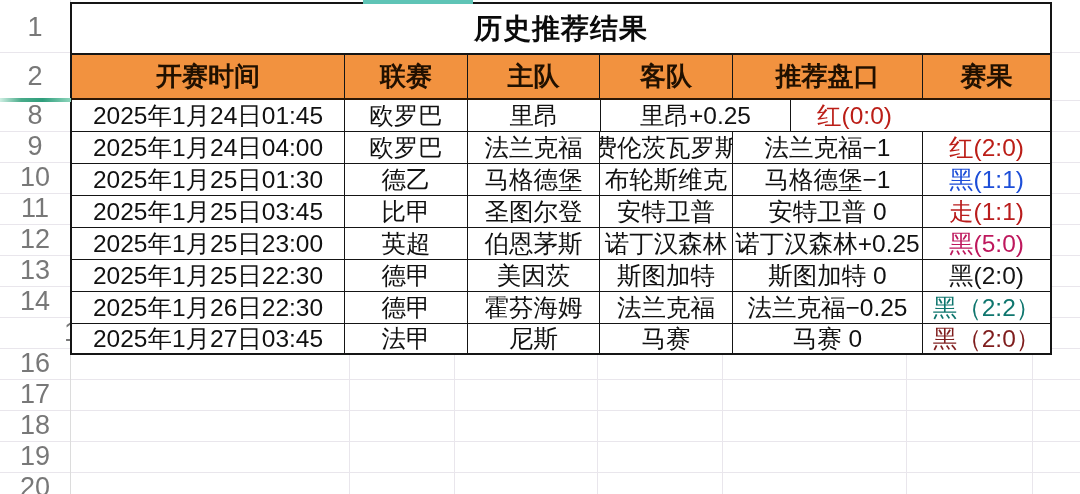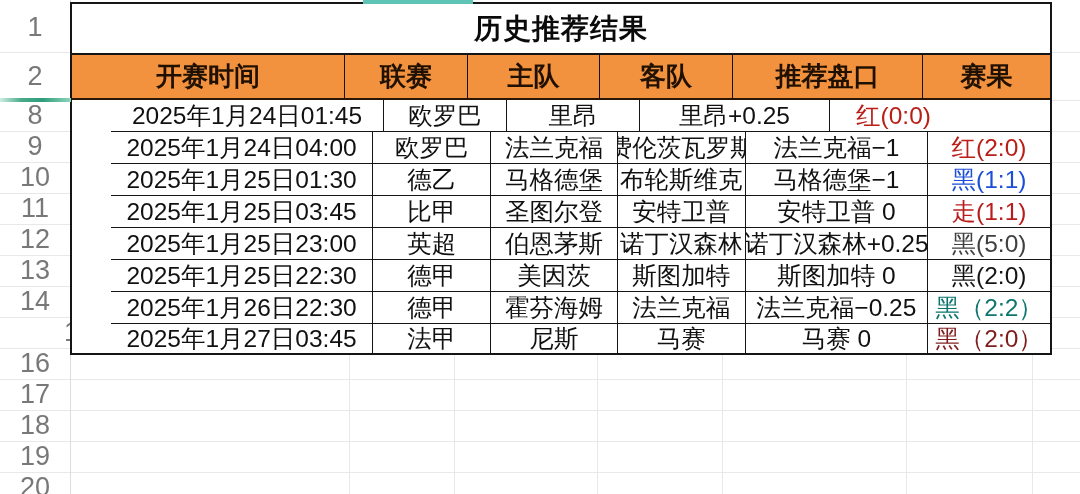--- a/index.html
+++ b/index.html
@@ -16,21 +16,21 @@
       font-size:27px;color:var(--row-number-text);z-index:1;}
   
   #table{position:absolute;left:70px;top:2px;width:982px;box-sizing:border-box;
          border:2px solid var(--table-border);background:#fff;z-index:2;}
   #title-cell{height:49px;border-bottom:2px solid var(--table-border);display:flex;align-items:center;justify-content:center;
          font-size:28px;font-weight:bold;color:#0a0a0a;letter-spacing:1px;}
   .hrow{display:flex;height:43px;border-bottom:2px solid #2a1604;}
   .hcell{box-sizing:border-box;border-right:1.5px solid var(--table-border);background:var(--header-bg);
          display:flex;align-items:center;justify-content:center;font-size:26px;font-weight:bold;
          color:var(--header-text);overflow:hidden;white-space:nowrap;}
-  .trow{display:flex;height:31px;border-bottom:1.5px solid var(--table-border);margin-left:39px;}
+  .trow{display:flex;height:31px;border-bottom:1.5px solid var(--table-border);}
   .trow:last-child{height:29px;border-bottom:none;}
   .cell{box-sizing:border-box;border-right:1.5px solid var(--table-border);display:flex;align-items:center;
         justify-content:center;font-size:24.5px;color:#111;overflow:hidden;white-space:nowrap;}
   .c1{width:273px;} .c2{width:123px;} .c3{width:132px;} .c4{width:133px;} .c5{width:190px;}
   .c6{width:127px;border-right:none;}
   
   #hidden-rows-indicator{position:absolute;left:0;top:98px;width:71px;height:4px;z-index:4;
      background:linear-gradient(90deg,#cdeee2 0%,#49ab8a 30%,var(--hidden-rows-indicator) 60%,#8fd6bd 100%);}
   #scroll-indicator{position:absolute;left:363px;top:0;width:110px;height:4px;background:var(--scroll-indicator);z-index:4;}
 </style>
@@ -189,21 +189,21 @@
       <div class="cell c3">
           <span>伯恩茅斯</span>
         </div>
       <div class="cell c4">
           <span>诺丁汉森林</span>
         </div>
       <div class="cell c5">
           <span>诺丁汉森林+0.25</span>
         </div>
       <div class="cell c6">
-          <span style="color: #404040; text-align: right;">黑(5:0)</span>
+          <span style="color: #be185d; text-align: right;">黑(5:0)</span>
         </div>
     </div>
     <div class="trow">
       <div class="cell c1">
           <span>2025年1月25日22:30</span>
         </div>
       <div class="cell c2">
           <span>德甲</span>
         </div>
       <div class="cell c3">

